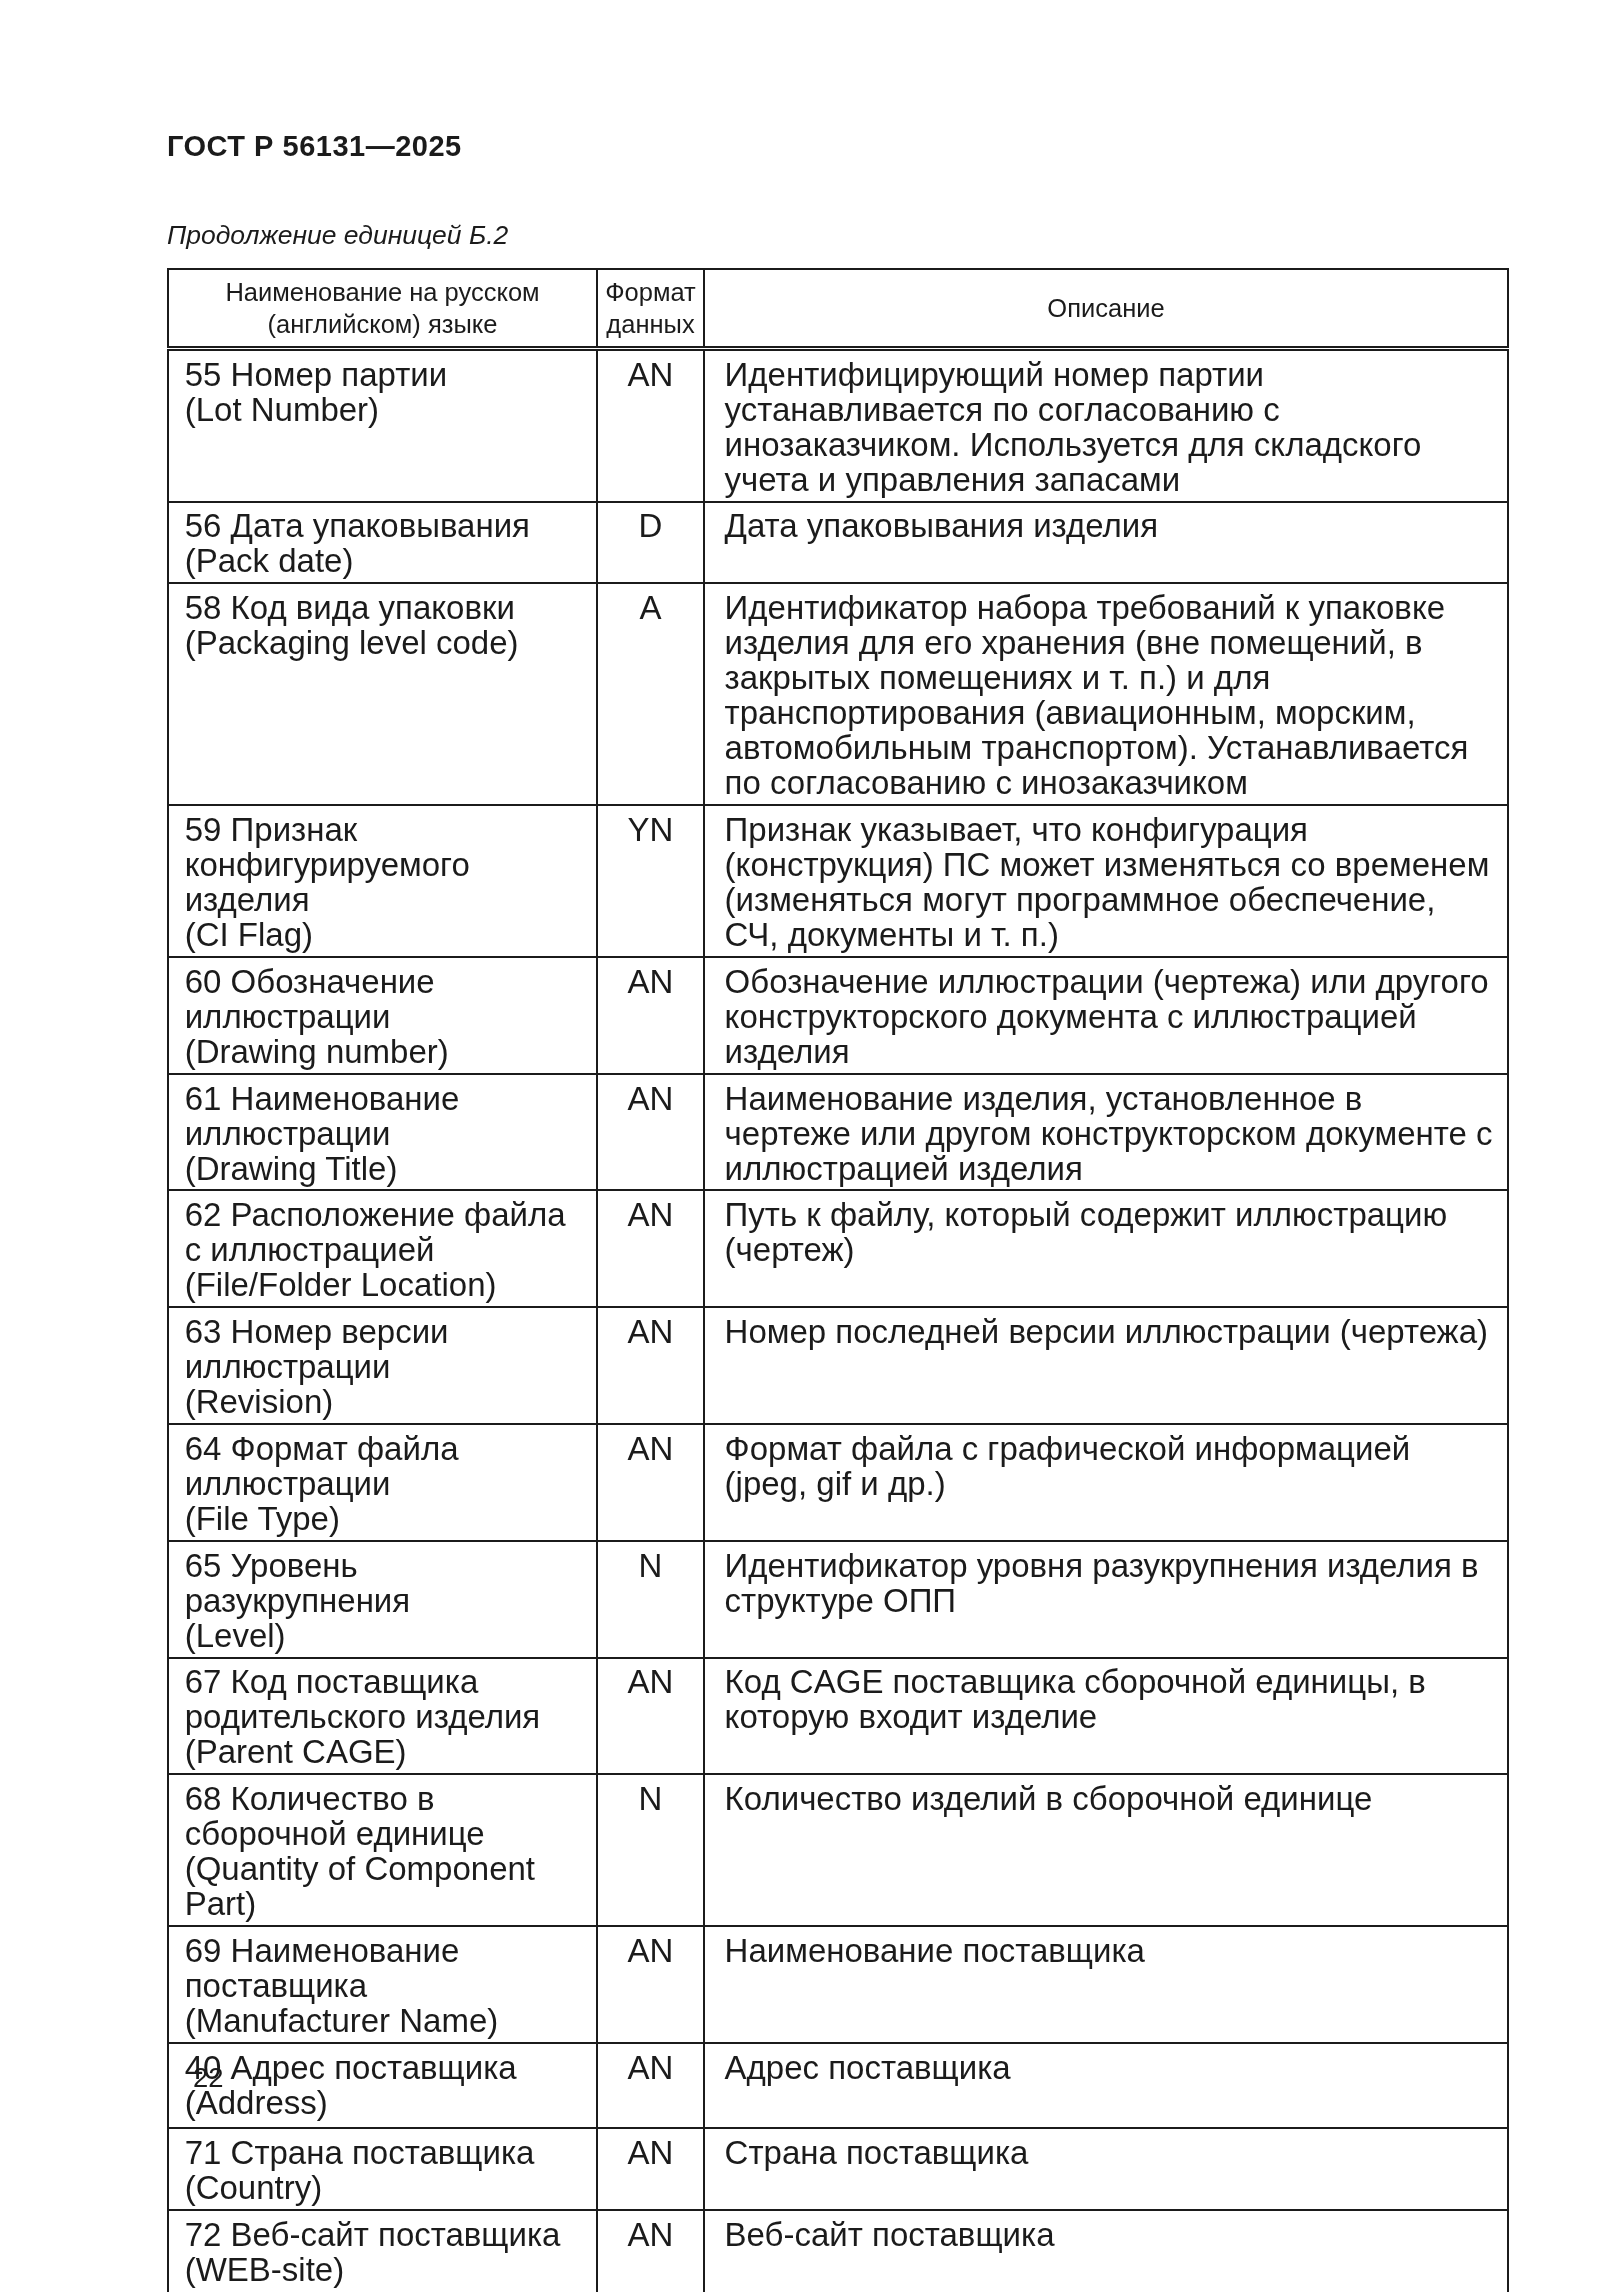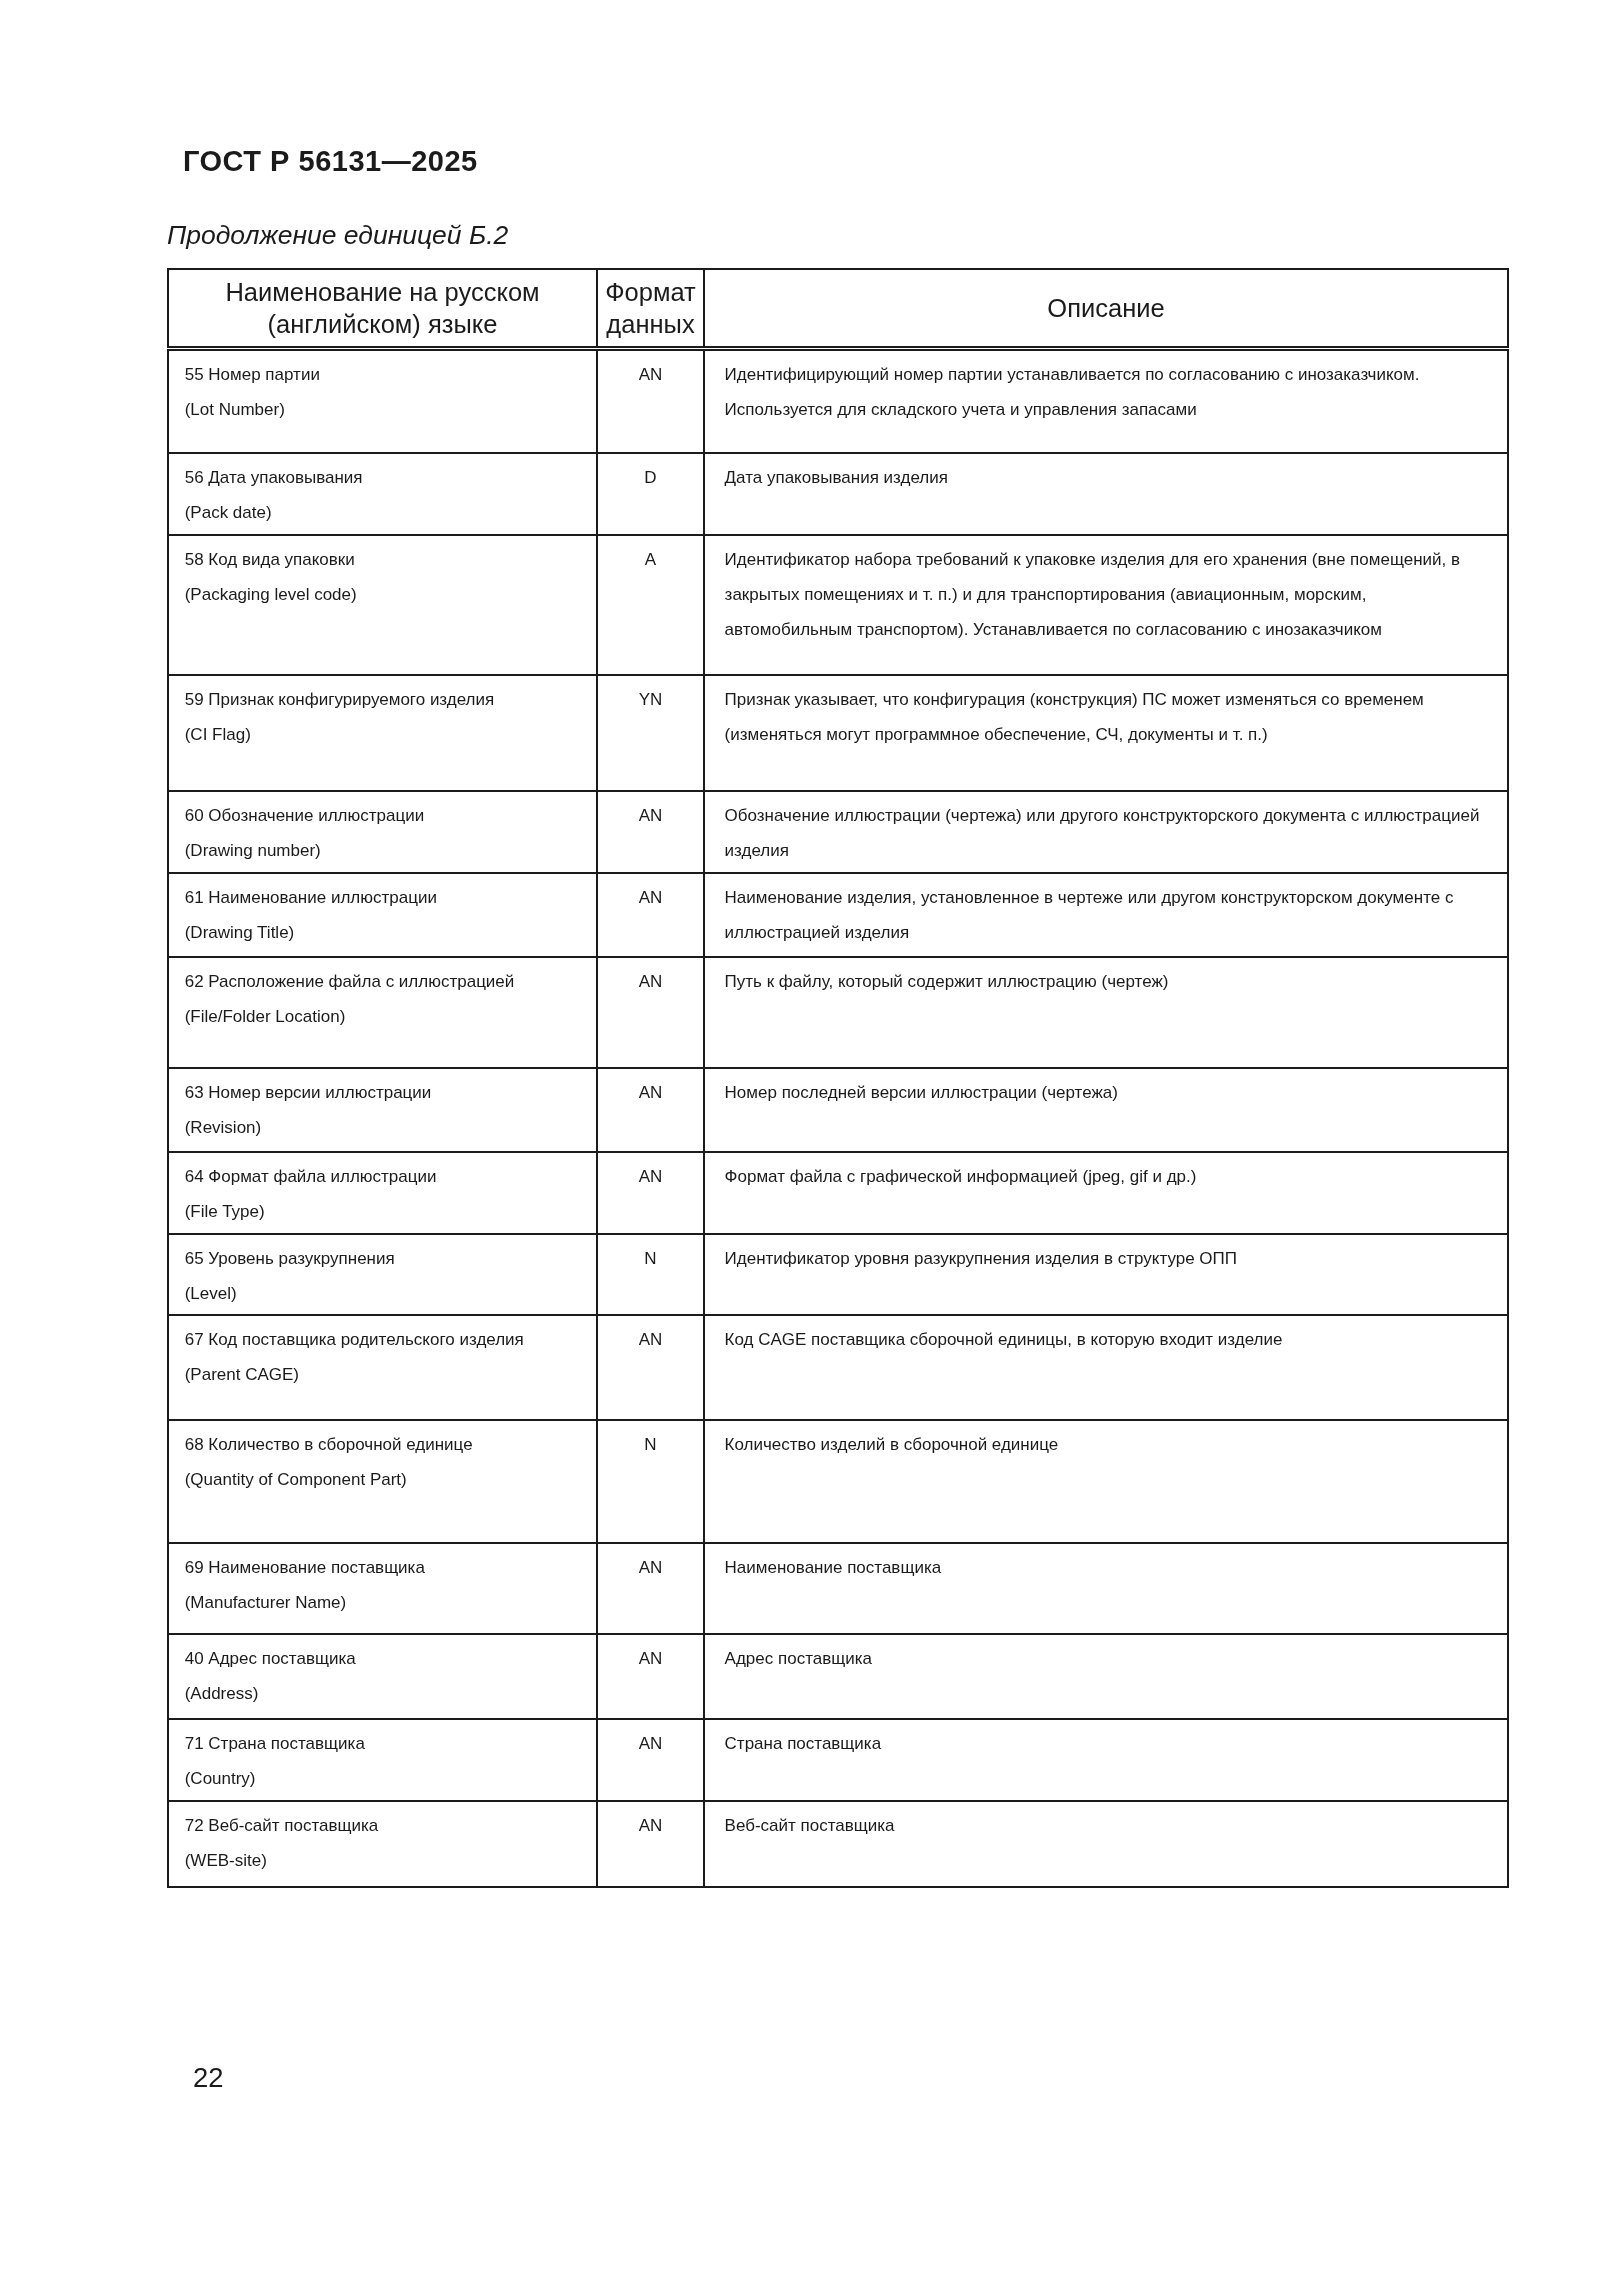--- a/index.html
+++ b/index.html
@@ -11,25 +11,24 @@
     position: relative;
     width: 1621px;
     height: 2293px;
     font-family: "Liberation Sans", "DejaVu Sans", sans-serif;
     color: #1b1b1b;
     -webkit-font-smoothing: antialiased;
   }
   .doc-header {
     position: absolute;
     left: 167px;
-    top: 145px;
+    top: 130px;
     font-size: 29px;
     font-weight: bold;
     letter-spacing: 0.5px;
-    margin-left: 16px;
   }
   .table-caption {
     position: absolute;
     left: 167px;
     top: 220px;
     font-size: 26.5px;
     font-style: italic;
   }
   table.gost-table {
     position: absolute;
@@ -51,21 +50,21 @@
     text-align: center;
     vertical-align: middle;
     padding: 5.9px 3.9px;
   }
   table.gost-table td {
     border-left: 2px solid #1b1b1b;
     border-right: 2px solid #1b1b1b;
     border-top: 2.9px solid #1b1b1b;
     border-bottom: 2.9px solid #1b1b1b;
     vertical-align: top;
-    font-size: 17px;
+    font-size: 33px;
     line-height: 35px;
     padding: 5.9px 9.8px 3.9px 15.7px;
   }
   table.gost-table td.cell-name {
     white-space: pre-line;
     padding-left: 15.7px;
   }
   table.gost-table td.cell-fmt {
     text-align: center;
     padding-left: 2px;

